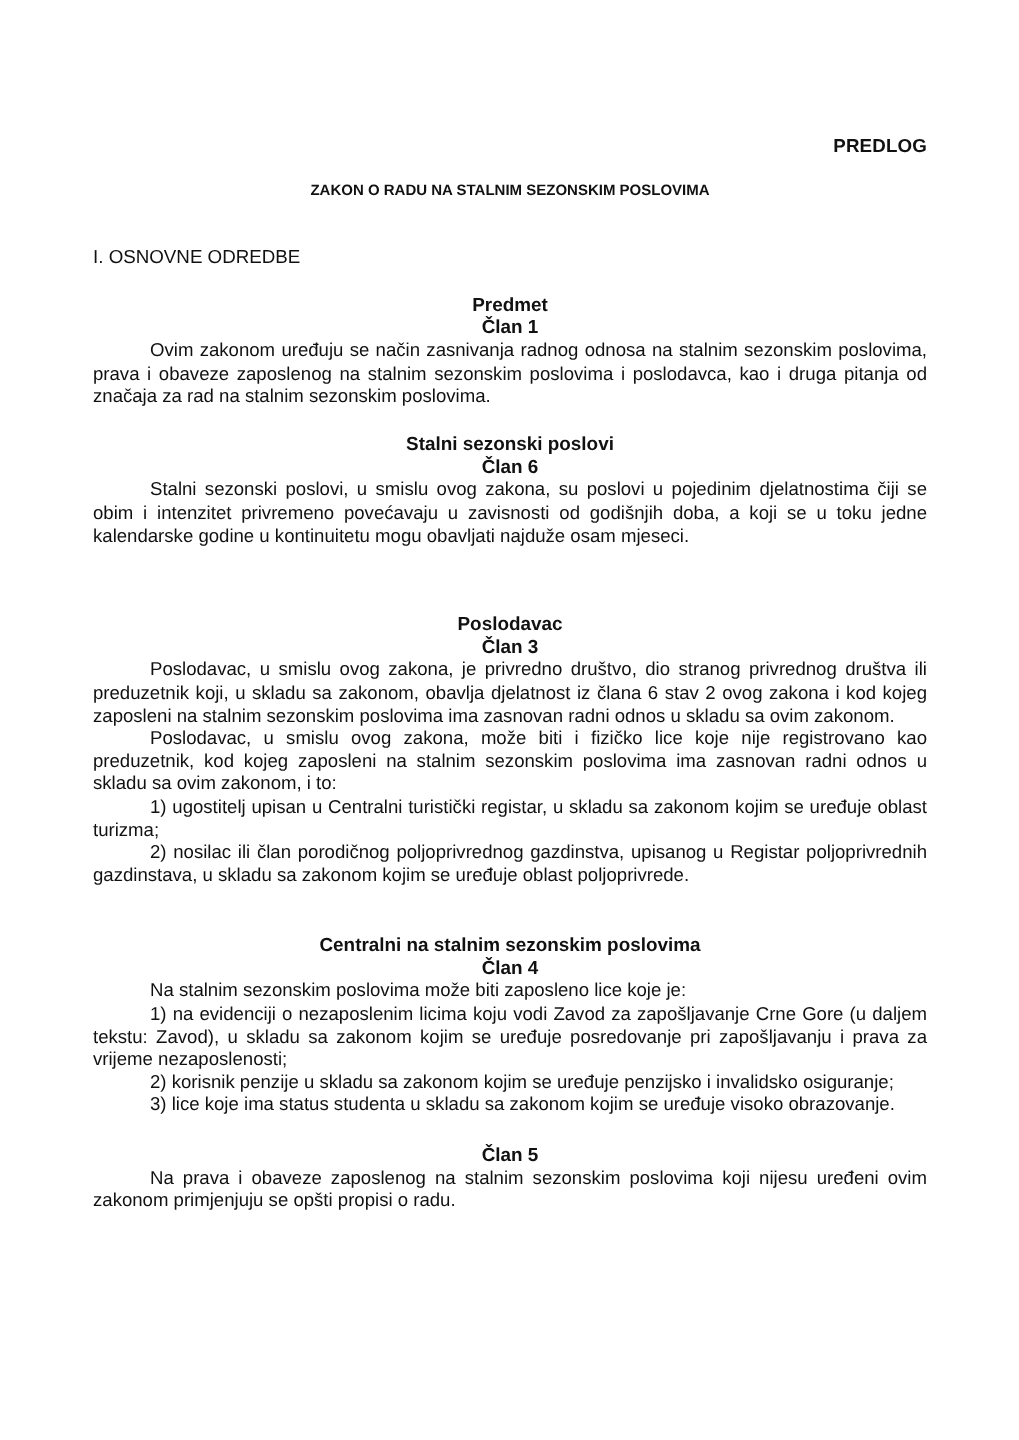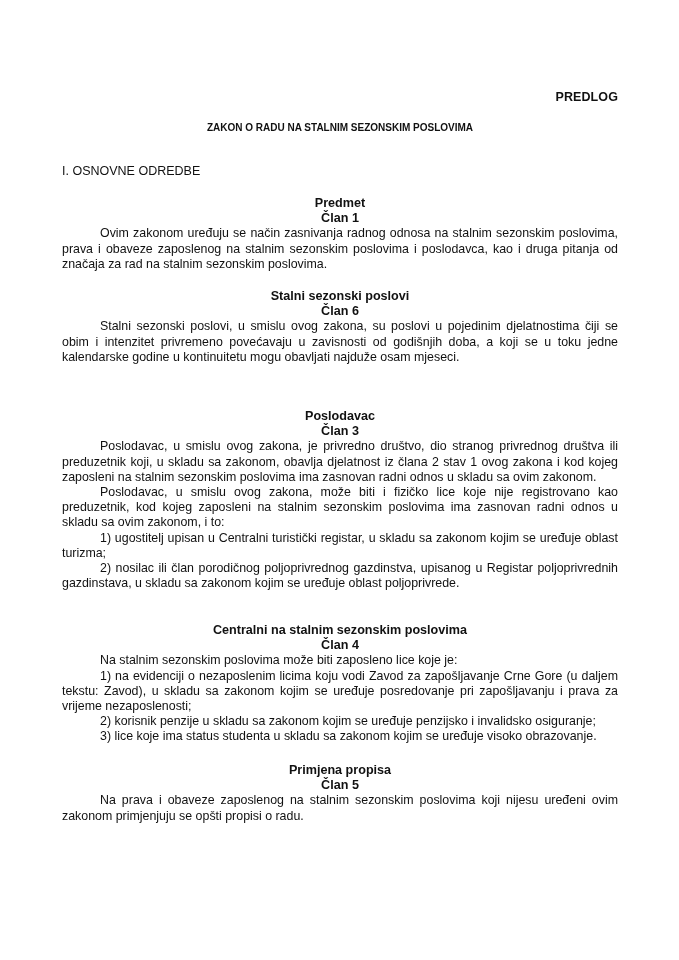--- a/index.html
+++ b/index.html
@@ -82,34 +82,33 @@
 
   <div class="article" style="top:289px;">
     <div class="art-head">Stalni sezonski poslovi</div>
     <div class="art-head">Član 6</div>
     <p class="para">Stalni sezonski poslovi, u smislu ovog zakona, su poslovi u pojedinim djelatnostima čiji se obim i intenzitet privremeno povećavaju u zavisnosti od godišnjih doba, a koji se u toku jedne kalendarske godine u kontinuitetu mogu obavljati najduže osam mjeseci.</p>
   </div>
 
   <div class="article" style="top:409px;">
     <div class="art-head">Poslodavac</div>
     <div class="art-head">Član 3</div>
-    <p class="para">Poslodavac, u smislu ovog zakona, je privredno društvo, dio stranog privrednog društva ili preduzetnik koji, u skladu sa zakonom, obavlja djelatnost iz člana 2 stav 1 ovog zakona i kod kojeg zaposleni na stalnim sezonskim poslovima ima zasnovan radni odnos u skladu sa ovim zakonom.</p>
+    <p class="para">Poslodavac, u smislu ovog zakona, je privredno društvo, dio stranog privrednog društva ili preduzetnik koji, u skladu sa zakonom, obavlja djelatnost iz člana 6 stav 2 ovog zakona i kod kojeg zaposleni na stalnim sezonskim poslovima ima zasnovan radni odnos u skladu sa ovim zakonom.</p>
     <p class="para">Poslodavac, u smislu ovog zakona, može biti i fizičko lice koje nije registrovano kao preduzetnik, kod kojeg zaposleni na stalnim sezonskim poslovima ima zasnovan radni odnos u skladu sa ovim zakonom, i to:</p>
     <p class="para">1) ugostitelj upisan u Centralni turistički registar, u skladu sa zakonom kojim se uređuje oblast turizma;</p>
     <p class="para">2) nosilac ili član porodičnog poljoprivrednog gazdinstva, upisanog u Registar poljoprivrednih gazdinstava, u skladu sa zakonom kojim se uređuje oblast poljoprivrede.</p>
   </div>
 
   <div class="article" style="top:623px;">
     <div class="art-head">Centralni na stalnim sezonskim poslovima</div>
     <div class="art-head">Član 4</div>
     <p class="para">Na stalnim sezonskim poslovima može biti zaposleno lice koje je:</p>
     <p class="para">1) na evidenciji o nezaposlenim licima koju vodi Zavod za zapošljavanje Crne Gore (u daljem tekstu: Zavod), u skladu sa zakonom kojim se uređuje posredovanje pri zapošljavanju i prava za vrijeme nezaposlenosti;</p>
     <p class="para">2) korisnik penzije u skladu sa zakonom kojim se uređuje penzijsko i invalidsko osiguranje;</p>
     <p class="para">3) lice koje ima status studenta u skladu sa zakonom kojim se uređuje visoko obrazovanje.</p>
   </div>
 
   <div class="article" style="top:763px;">
-    <div class="art-head">Primjena propisa</div>
     <div class="art-head">Član 5</div>
     <p class="para">Na prava i obaveze zaposlenog na stalnim sezonskim poslovima koji nijesu uređeni ovim zakonom primjenjuju se opšti propisi o radu.</p>
   </div>
 
 </div>
 
 </body></html>

